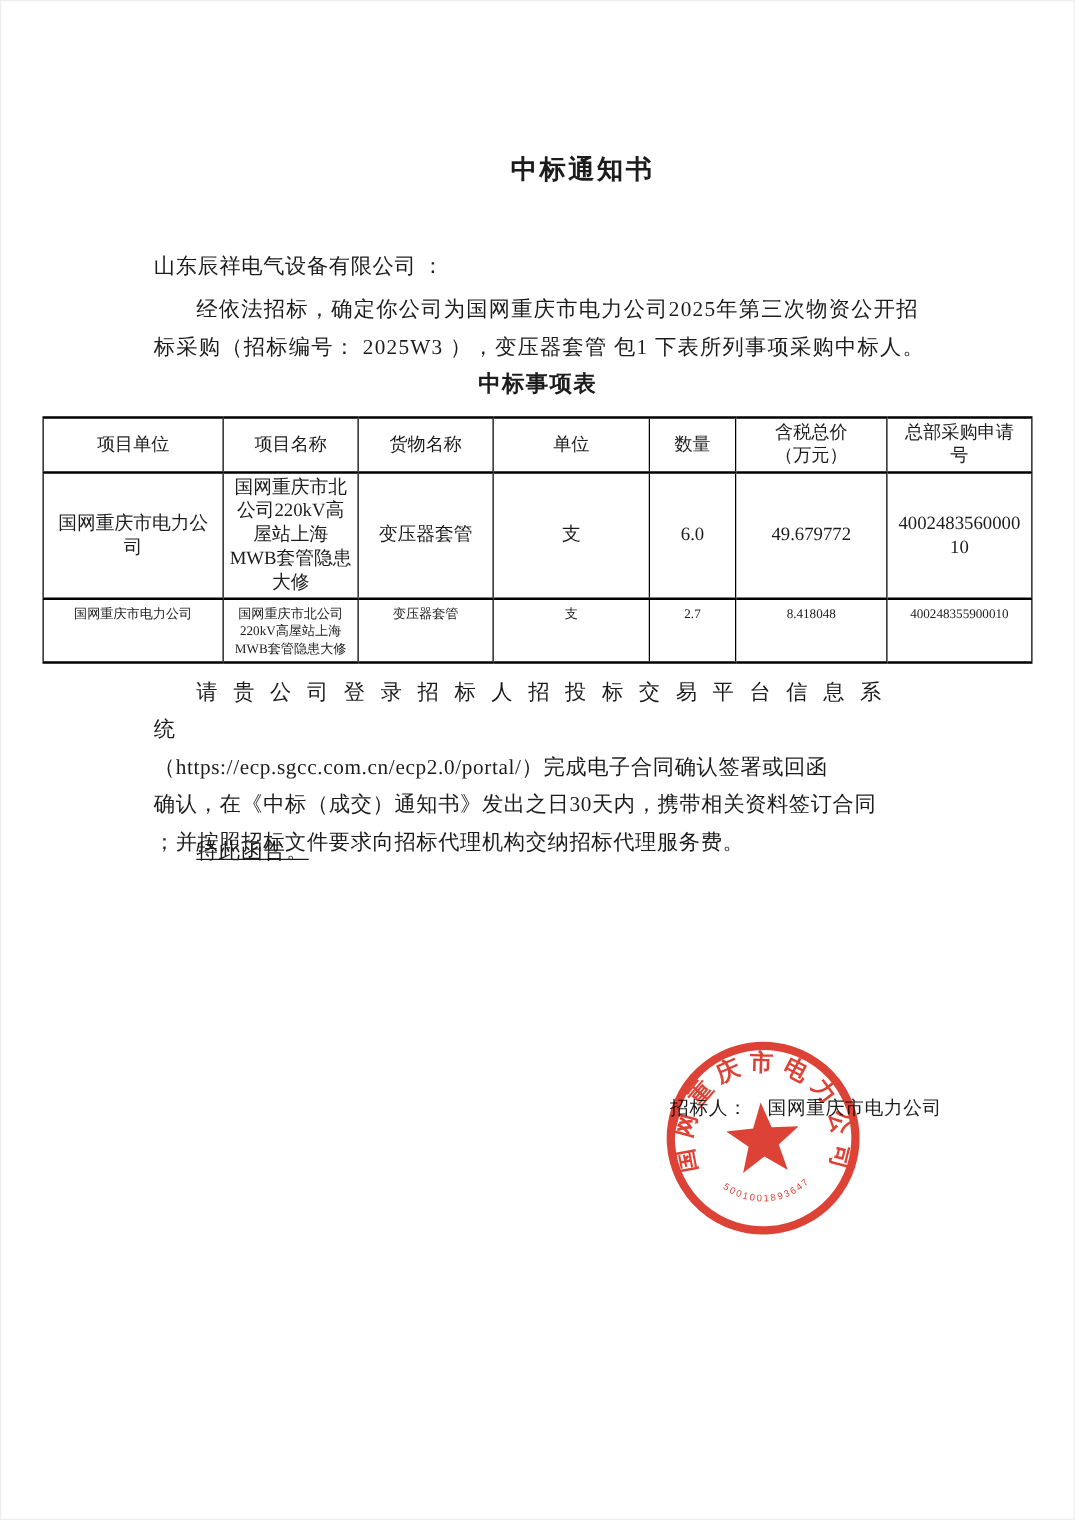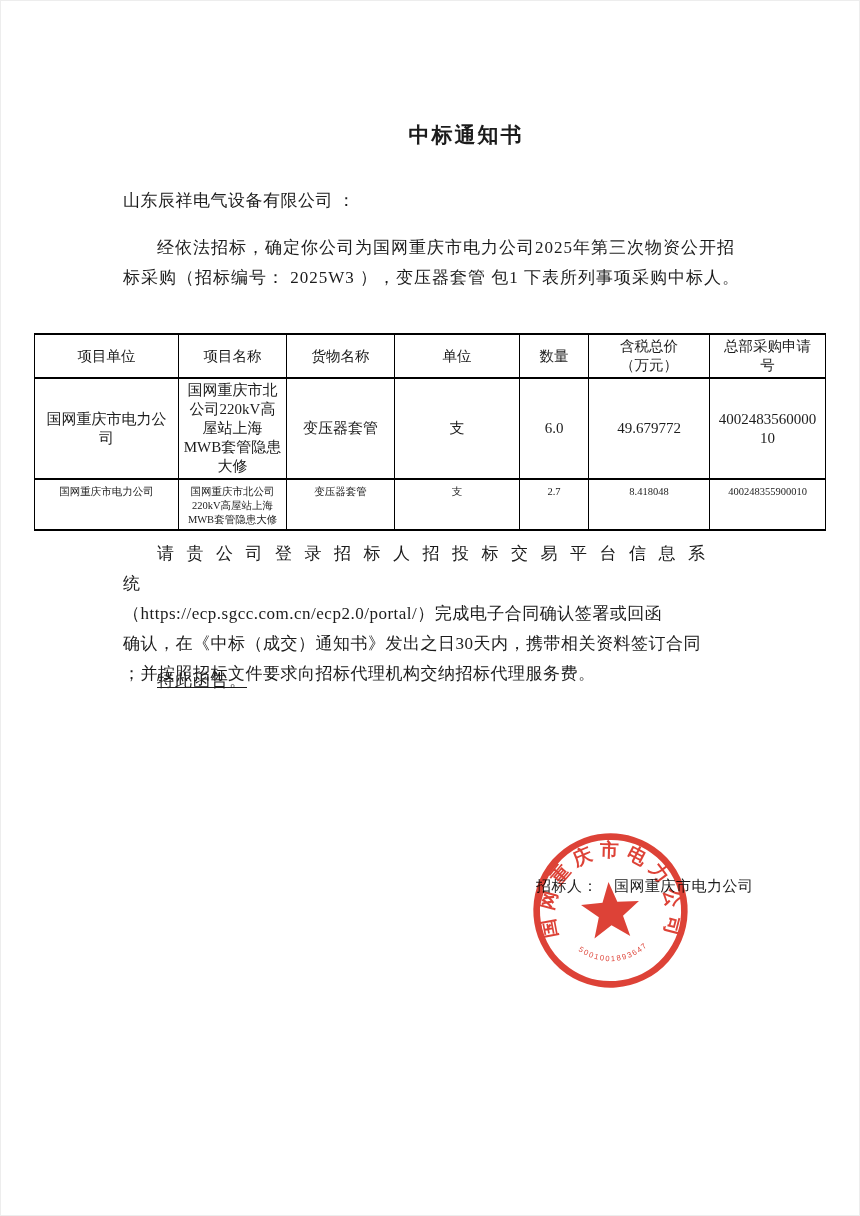--- a/index.html
+++ b/index.html
@@ -11,21 +11,21 @@
     border:1px solid #ededed;
     font-family:"Liberation Serif","DejaVu Serif",serif;
     color:#1c1c1c;
     overflow:hidden;
   }
   .doc-title{
     position:absolute;top:120px;left:0;width:100%;
     text-align:center;font-size:21px;font-weight:bold;letter-spacing:2px;padding-left:36px;
   }
   .addressee{
-    position:absolute;top:188px;left:122px;width:620px;
+    position:absolute;top:200px;left:122px;width:620px;
     font-size:17px;letter-spacing:0.5px;
   }
   .para1{
     position:absolute;top:232px;left:122px;width:618px;
     font-size:17px;line-height:30px;letter-spacing:1px;
   }
   .para1 .line.indent{text-indent:2em;}
   .table-title{
     position:absolute;top:294px;left:0;width:100%;
     text-align:center;font-size:18px;font-weight:bold;letter-spacing:1px;
@@ -76,20 +76,21 @@
 
   <div class="doc-title">中标通知书</div>
 
   <div class="addressee">山东辰祥电气设备有限公司 ：</div>
 
   <div class="para1">
     <div class="line indent">经依法招标，确定你公司为国网重庆市电力公司2025年第三次物资公开招</div>
     <div class="line">标采购（招标编号： 2025W3 ），变压器套管 包1 下表所列事项采购中标人。</div>
   </div>
 
+  <div class="table-title">中标事项表</div>
 
   <table class="award">
     <colgroup>
       <col style="width:144px">
         <col style="width:108px">
         <col style="width:108px">
       <col style="width:125px">
         <col style="width:69px">
         <col style="width:121px">
         <col style="width:116px">

